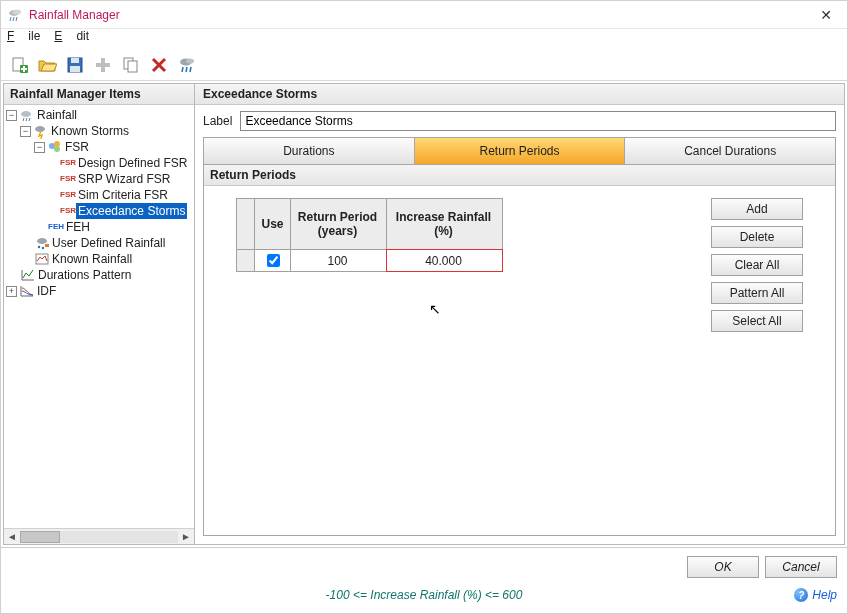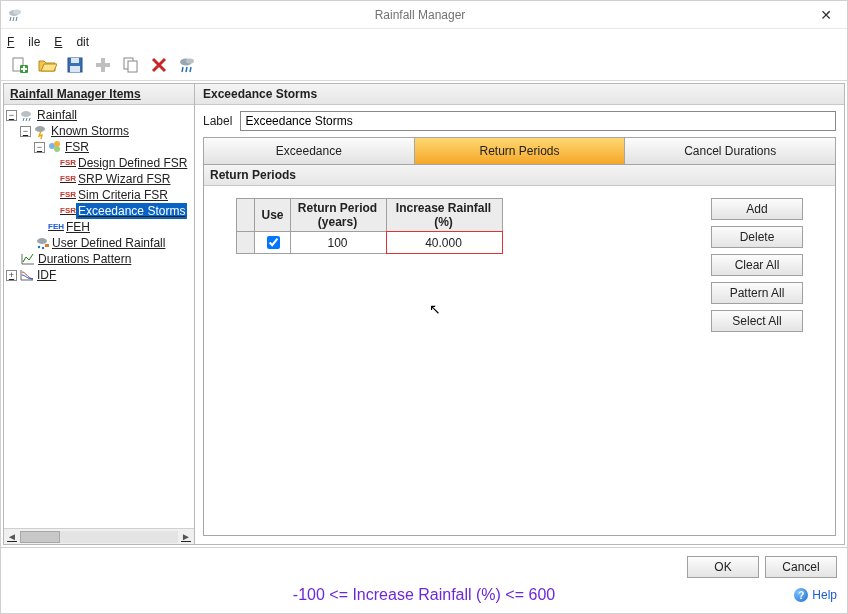--- a/index.html
+++ b/index.html
@@ -19,28 +19,28 @@
   
   .titlebar {
     height: 28px;
     display: flex;
     align-items: center;
     padding: 0 6px;
     background: #fff;
     border-bottom: 1px solid #e8e8e8;
   }
   .title-icon { width: 16px; height: 16px; margin-right: 6px; }
-  .title-text { flex: 1; font-size: 12px; color: #737373; text-align: center; }
+  .title-text { flex: 1; font-size: 12px; color: #be185d; }
   .close-x { width: 30px; text-align: center; font-size: 14px; color: #333; cursor: pointer; }
 
   
   .menubar {
     height: 20px;
     display: flex;
-    align-items: flex-end;
+    align-items: flex-start;
     padding: 0 6px;
     font-size: 12px;
   }
   .menubar span { margin-right: 14px; cursor: pointer; text-decoration: underline; text-decoration-color: transparent; }
   .menubar .mnemonic { text-decoration: underline; }
 
   
   .toolbar {
     height: 32px;
     display: flex;
@@ -58,21 +58,20 @@
     padding: 2px;
   }
 
   .sidebar {
     width: 192px;
     border: 1px solid #b8b8b8;
     display: flex;
     flex-direction: column;
     background: #fff;
     position: relative;
-    text-decoration: underline;
   }
   .sidebar-header {
     background: linear-gradient(#f4f4f4, #e6e6e6);
     border-bottom: 1px solid #c8c8c8;
     padding: 3px 6px;
     font-weight: bold;
     font-size: 12px;
   }
   .tree {
     flex: 1;
@@ -189,21 +188,21 @@
     margin-left: 20px;
   }
   table.grid th, table.grid td {
     border: 1px solid #a0a0a0;
     font-size: 12px;
     text-align: center;
   }
   table.grid th {
     background: #ececec;
     font-weight: bold;
-    padding: 2px 6px;
+    padding: 11px 6px;
     height: 32px;
     vertical-align: middle;
   }
   table.grid th.rowh { width: 18px; background:#ececec; }
   table.grid td.rowh { width: 18px; background:#ececec; }
   table.grid td { height: 22px; padding: 0 6px; }
   .cell-use { width: 36px; }
   .cell-rp { width: 96px; text-align: right; padding-right: 8px !important; }
   .cell-inc { width: 116px; text-align: right; padding-right: 8px !important; }
   .cell-inc.highlight {
@@ -234,34 +233,35 @@
     display: flex; align-items:center; justify-content:center;
   }
 
   
   .footer {
     border-top: 1px solid #d0d0d0;
     height: 64px;
     padding: 8px 10px 2px 10px;
     display: flex;
     flex-direction: column;
+    font-style: italic;
   }
   .footer-btns { display: flex; justify-content: flex-end; gap: 6px; }
   .footer-btns .winbtn { width: 72px; height: 22px; }
   .footer-status {
     display: flex;
     align-items: center;
     margin-top: 10px;
   }
   .footer-status .status-text {
     position: absolute;
     left: 50%;
     transform: translateX(-50%);
-    font-size: 16px;
-    color: #6d28d9;
+    font-size: 12px;
+    color: #0f766e;
     text-align: center;
   }
   .help-link {
     margin-left: auto;
     color: #1a5bd6;
     display: flex; align-items: center; gap: 4px;
     cursor: pointer;
   }
   .help-circle {
     width: 14px; height: 14px; border-radius: 50%;
@@ -436,20 +436,30 @@
           <svg width="16" height="16" viewBox="0 0 16 16">
               <ellipse cx="8" cy="6" rx="5" ry="3" fill="#9aa6ad"></ellipse>
               <circle cx="5" cy="12" r="1.2" fill="#2a6fb5"></circle>
               <circle cx="9" cy="13" r="1.2" fill="#2a6fb5"></circle>
               <rect x="11" y="9" width="4" height="3" fill="#e07c2a"></rect>
             </svg>
         </span>
         <span class="node-label">User Defined Rainfall</span>
       </div>
 
+      <div class="tree-row">
+        <span class="spacer" style="width:30px"></span>
+        <span class="node-icon">
+          <svg width="16" height="16" viewBox="0 0 16 16">
+              <rect x="2" y="3" width="12" height="10" fill="#fff" stroke="#888"></rect>
+              <path d="M3 10l3-4 2 2 3-3 2 5" stroke="#c0392b" fill="none"></path>
+            </svg>
+        </span>
+        <span class="node-label">Known Rainfall</span>
+      </div>
 
       <div class="tree-row">
         <span class="spacer" style="width:16px"></span>
         <span class="node-icon">
           <svg width="16" height="16" viewBox="0 0 16 16">
               <path d="M2 13h12M2 13V3" stroke="#666"></path>
               <path d="M3 11l3-5 3 3 4-6" stroke="#1a7f1a" fill="none"></path>
             </svg>
         </span>
         <span class="node-label">Durations Pattern</span>
@@ -480,21 +490,21 @@
 
   <div class="main">
     <div class="main-header">Exceedance Storms</div>
 
     <div class="label-row">
       <span>Label</span>
       <input type="text" value="Exceedance Storms" style="">
     </div>
 
     <div class="tab-strip">
-      <div class="tab">Exceedance</div>
+      <div class="tab">Durations</div>
       <div class="tab active">Return Periods</div>
       <div class="tab">Cancel Durations</div>
     </div>
 
     <div class="rp-panel">
       <div class="rp-header">Return Periods</div>
       <div class="rp-body">
 
         <table class="grid">
           <thead>

